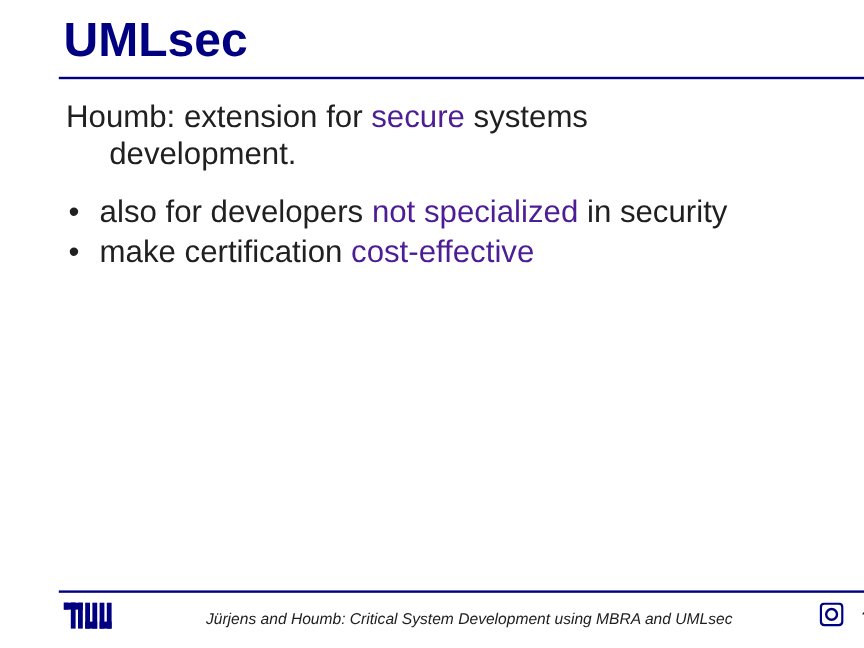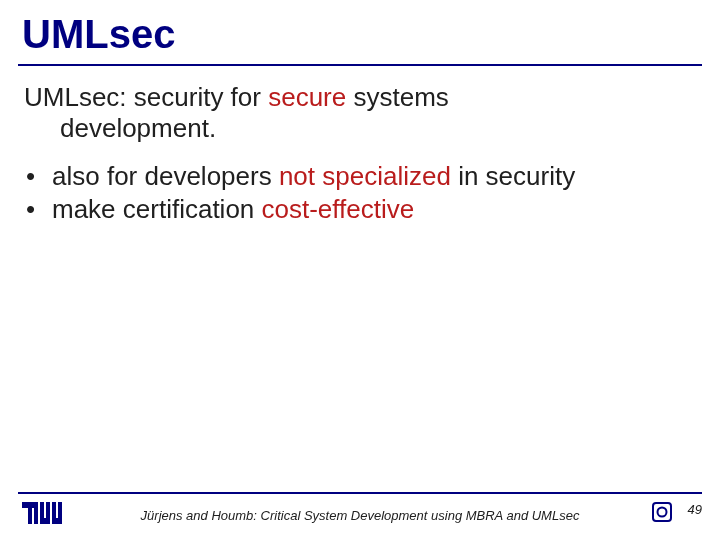--- a/index.html
+++ b/index.html
@@ -1,17 +1,17 @@
 <!DOCTYPE html>
 <html><head>
 <meta charset="utf-8">
 <style>
   * { margin: 0; padding: 0; box-sizing: border-box; }
   html, body { width: 720px; height: 540px; background: #fff; font-family: Arial, Helvetica, sans-serif; }
-  .slide { width: 636px; height: 540px; position: relative; }
+  .slide { width: 636px; height: 540px; position: relative; margin-left: 31px; }
   .title {
     position: absolute;
     left: 22px;
     top: 12px;
     font-size: 40px;
     color: #000080;
     font-weight: bold;
   }
   .title-rule {
     position: absolute;
@@ -43,21 +43,21 @@
   ul.bullets li::before {
     content: "•";
     position: absolute;
     left: 2px;
     top: 0;
     font-size: 26px;
     color: #202020;
   }
   ul.group2 li { margin-bottom: 2px; }
   .cont { padding-left: 28px; }
-  .red { color: #b91c1c; }
+  .red { color: #4c1d95; }
   .blk { color: #202020; }
   .footer-rule {
     position: absolute;
     left: 18px;
     top: 492px;
     width: 684px;
     border-top: 2px solid #000080;
   }
   .footer {
     position: absolute;
@@ -97,21 +97,21 @@
 </head>
 <body>
 
 <div class="slide">
 
   <div class="title">UMLsec</div>
   <div class="title-rule"></div>
 
   <div class="body">
     <div class="intro">
-      <span class="blk">UMLsec: security for </span><span class="red">secure</span><span class="blk"> systems</span><br>
+      <span class="blk">Houmb: extension for </span><span class="red">secure</span><span class="blk"> systems</span><br>
       <span class="line2 blk">development.</span>
     </div>
 
 
     <ul class="bullets group2">
       <li>
         <span class="blk">also for developers </span><span class="red">not specialized</span><span class="blk"> in security</span>
       </li>
       <li>
         <span class="blk">make certification </span><span class="red">cost-effective</span><span class="blk"></span>

